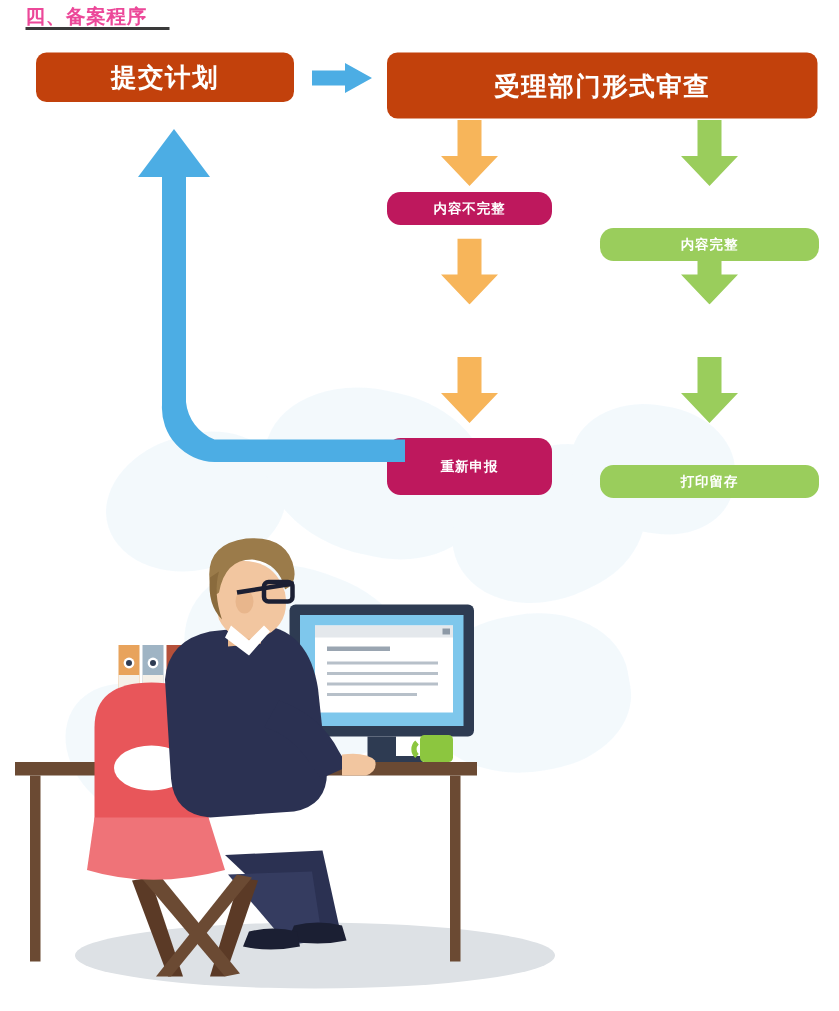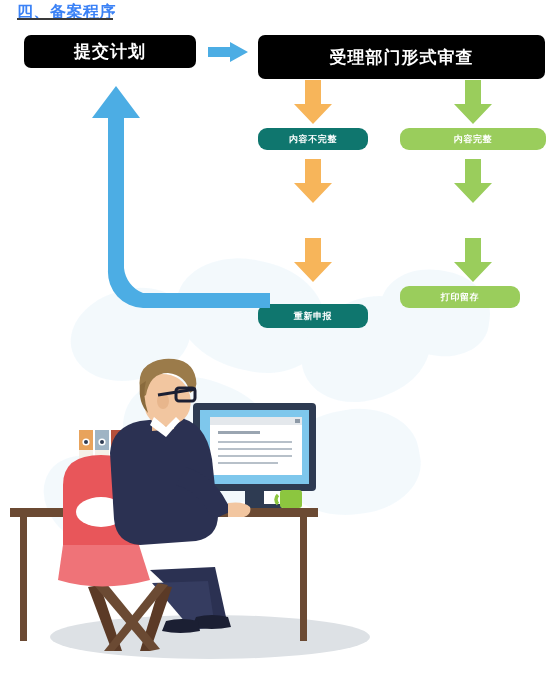--- a/index.html
+++ b/index.html
@@ -11,47 +11,47 @@
   }
   #root{position:relative;width:559px;height:674px;overflow:hidden;}
 
   
   .wm{position:absolute;pointer-events:none;opacity:.5;}
   .wm b{display:block;position:absolute;background:#e8f4fb;border-radius:50% 50% 45% 55%;}
 
   
   .title{
     position:absolute;left:17px;top:2px;
-    font-size:16px;font-weight:bold;color:#3b82f6;
+    font-size:13px;font-weight:bold;color:#ec4899;
     letter-spacing:.5px;white-space:nowrap;
   }
   .title-underline{
     position:absolute;left:17px;top:18px;width:96px;height:2px;background:#3a3a3a;
   }
 
   
   .fbox{
     position:absolute;display:flex;align-items:center;justify-content:center;
     color:#ffffff;font-weight:bold;white-space:nowrap;
     box-sizing:border-box;text-align:center;
   }
-  .blue{background:#000000;border-radius:7px;font-size:17px;letter-spacing:1px;}
-  .orange{background:#0f766e;border-radius:9px;font-size:9px;letter-spacing:.6px;}
-  .green{background:#9ACD5C;border-radius:9px;font-size:9px;letter-spacing:.6px;}
+  .blue{background:#c2410c;border-radius:7px;font-size:17px;letter-spacing:1px;}
+  .orange{background:#be185d;border-radius:9px;font-size:9px;letter-spacing:.6px;}
+  .green{background:#9ACD5C;border-radius:9px;font-size:9px;letter-spacing:.6px;margin-top:24px;}
 
   #box-submit{left:24px;top:35px;width:172px;height:33px;}
   #box-review{left:258px;top:35px;width:287px;height:44px;}
 
   #box-incomplete{left:258px;top:128px;width:110px;height:22px;}
   #box-return{left:258px;top:207px;width:110px;height:22px;}
-  #box-resubmit{left:258px;top:304px;width:110px;height:24px;}
+  #box-resubmit{left:258px;top:292px;width:110px;height:38px;}
 
   #box-complete{left:400px;top:128px;width:146px;height:22px;}
   #box-generate{left:400px;top:207px;width:146px;height:22px;}
-  #box-print{left:400px;top:286px;width:120px;height:22px;}
+  #box-print{left:400px;top:286px;width:146px;height:22px;}
 
   
   .arw{position:absolute;}
   .arw svg{display:block;}
 
   
   #feedback-arrow{position:absolute;left:90px;top:78px;}
 
   
   #illus{position:absolute;left:0px;top:355px;width:559px;height:319px;}

